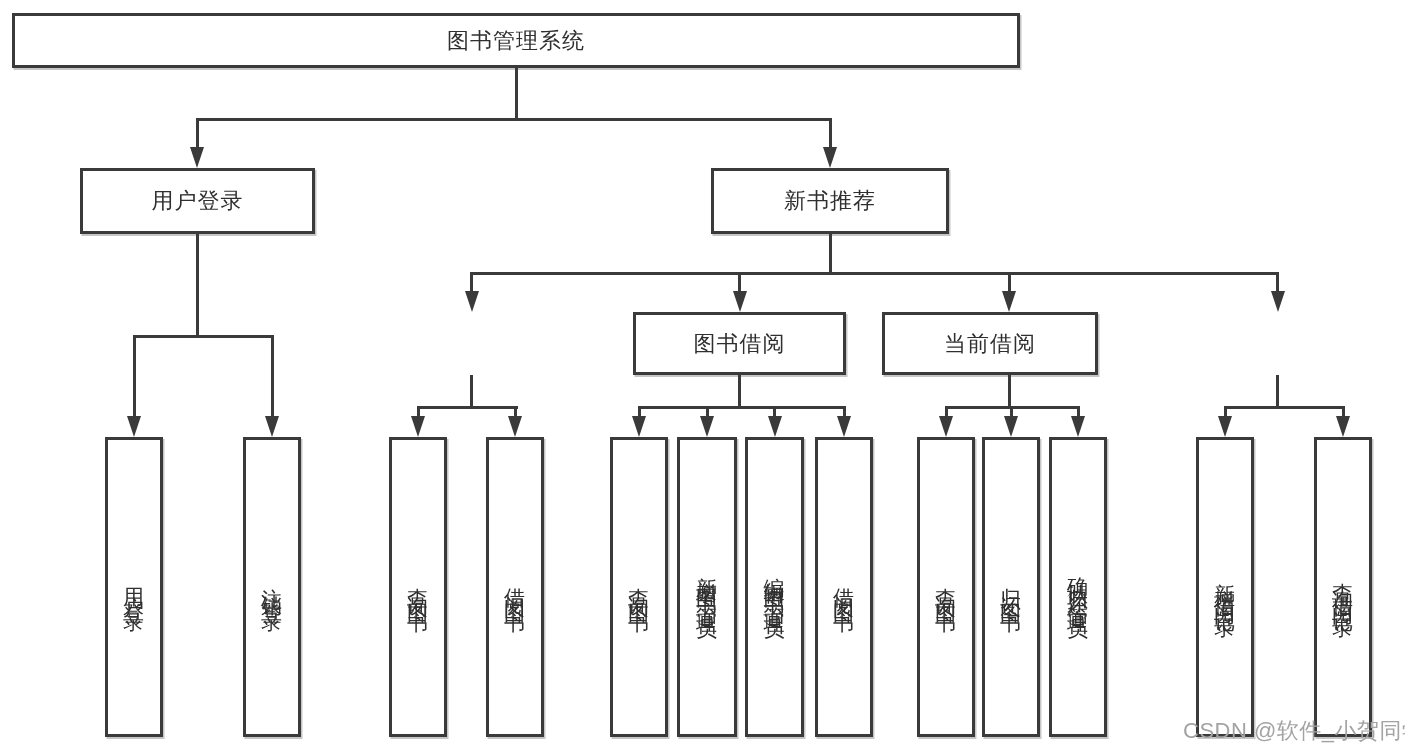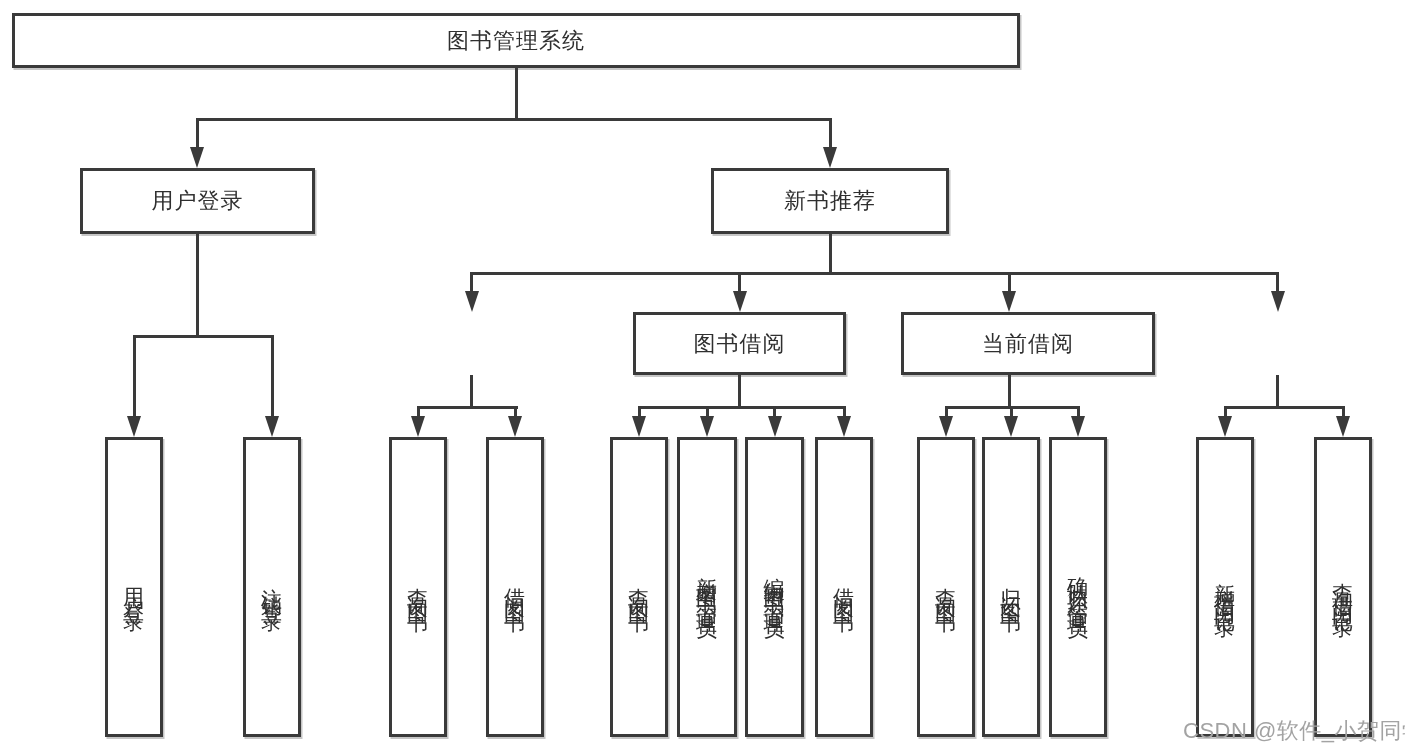--- a/index.html
+++ b/index.html
@@ -81,21 +81,21 @@
   <div class="vl" style="left:470px;top:272px;height:22px"></div>
   <div class="ah" style="left:464.5px;top:291px"></div>
   <div class="vl" style="left:738px;top:272px;height:22px"></div>
   <div class="ah" style="left:732.5px;top:291px"></div>
   <div class="vl" style="left:1007.5px;top:272px;height:22px"></div>
   <div class="ah" style="left:1002px;top:291px"></div>
   <div class="vl" style="left:1276px;top:272px;height:22px"></div>
   <div class="ah" style="left:1270.5px;top:291px"></div>
 
   <div class="node" style="left:633px;top:312px;width:213px;height:63px">图书借阅</div>
-  <div class="node" style="left:901px;top:312px;width:254px;height:63px">当前借阅</div>
+  <div class="node" style="left:882px;top:312px;width:216px;height:63px">当前借阅</div>
 
   <div class="vl" style="left:470px;top:375px;height:31px"></div>
   <div class="hl" style="left:416.5px;top:406px;width:101px"></div>
   <div class="vl" style="left:416.5px;top:406px;height:14px"></div>
   <div class="ah" style="left:411px;top:416px"></div>
   <div class="vl" style="left:513.5px;top:406px;height:14px"></div>
   <div class="ah" style="left:508px;top:416px"></div>
 
   <div class="vl" style="left:738px;top:375px;height:31px"></div>
   <div class="hl" style="left:637.5px;top:406px;width:208px"></div>

